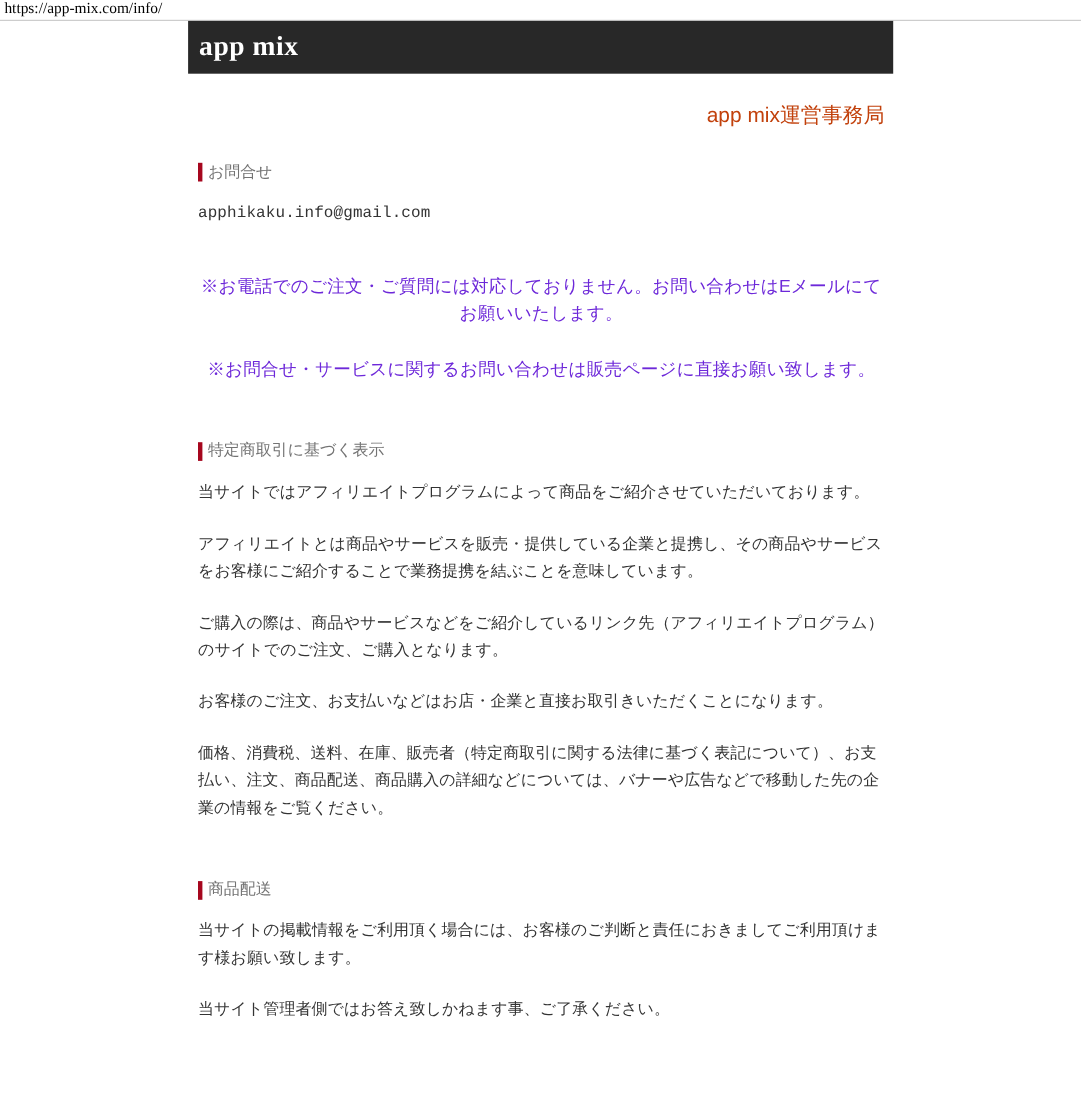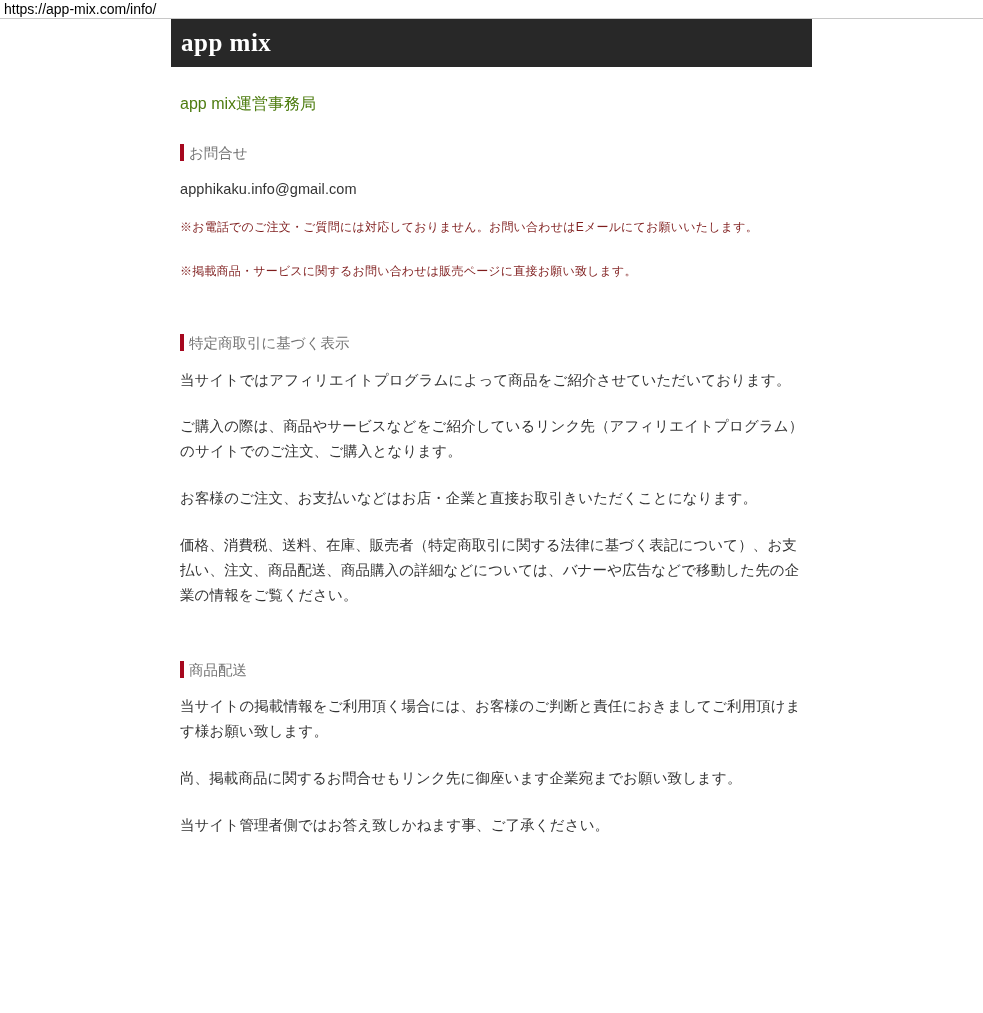--- a/index.html
+++ b/index.html
@@ -17,21 +17,21 @@
   .urlbar {
     height: 19px;
     border-bottom: 1px solid #c8c8c8;
     background: #ffffff;
     display: flex;
     align-items: center;
     padding: 0 4px;
     box-sizing: border-box;
   }
   .urlbar-text {
-    font-family: Liberation Sans, sans-serif;
+    font-family: Liberation Serif, serif;
     font-size: 14px;
     color: #000000;
     white-space: nowrap;
   }
   .page {
     width: 783px;
     height: 994px;
     box-sizing: border-box;
     position: relative;
   }
@@ -54,24 +54,25 @@
     font-weight: bold;
     font-size: 25px;
     color: #ffffff;
     letter-spacing: 0.5px;
   }
   .content {
     padding: 0 8px 0 9px;
     box-sizing: border-box;
   }
   .lead {
-    font-size: 16px;
-    color: #4d7c0f;
+    font-size: 19px;
+    color: #c2410c;
     margin: 24px 0 0 0;
     line-height: 1.6;
+    text-align: right;
   }
   .section-heading {
     font-size: 14.5px;
     color: #737373;
     font-weight: normal;
     margin: 26px 0 14px 0;
     padding-left: 9px;
     position: relative;
     line-height: 1.4;
   }
@@ -79,37 +80,40 @@
     content: "";
     position: absolute;
     left: 0;
     top: 1px;
     width: 4px;
     height: 17px;
     background: #a6071e;
   }
   .section-heading.extra-top {
     margin-top: 52px;
+    font-family: Liberation Mono, monospace;
   }
   p.body-text {
     font-size: 14.5px;
     line-height: 1.72;
     margin: 0 0 22px 0;
     color: #333333;
     letter-spacing: 0.1px;
   }
   p.body-text.note {
-    font-size: 12px;
-    color: #7f1d1d;
+    font-size: 16px;
+    color: #6d28d9;
     letter-spacing: 0.2px;
     line-height: 1.6;
     margin-bottom: 25px;
+    text-align: center;
   }
   p.body-text.mail {
-    margin-bottom: 16px;
+    margin-bottom: 41px;
+    font-family: Liberation Mono, monospace;
   }
 </style>
 </head>
 <body>
 
 <div class="urlbar">
   <span class="urlbar-text">https://app-mix.com/info/</span>
 </div>
 
 <div class="page">
@@ -119,29 +123,29 @@
       <span class="site-title">app mix</span>
     </div>
 
     <div class="content">
 
       <p class="lead">app mix運営事務局</p>
 
       <h2 class="section-heading">お問合せ</h2>
       <p class="body-text mail">apphikaku.info@gmail.com</p>
       <p class="body-text note">※お電話でのご注文・ご質問には対応しておりません。お問い合わせはEメールにてお願いいたします。</p>
-      <p class="body-text note">※掲載商品・サービスに関するお問い合わせは販売ページに直接お願い致します。</p>
+      <p class="body-text note">※お問合せ・サービスに関するお問い合わせは販売ページに直接お願い致します。</p>
 
       <h2 class="section-heading extra-top">特定商取引に基づく表示</h2>
       <p class="body-text">当サイトではアフィリエイトプログラムによって商品をご紹介させていただいております。</p>
+      <p class="body-text">アフィリエイトとは商品やサービスを販売・提供している企業と提携し、その商品やサービスをお客様にご紹介することで業務提携を結ぶことを意味しています。</p>
       <p class="body-text">ご購入の際は、商品やサービスなどをご紹介しているリンク先（アフィリエイトプログラム）のサイトでのご注文、ご購入となります。</p>
       <p class="body-text">お客様のご注文、お支払いなどはお店・企業と直接お取引きいただくことになります。</p>
       <p class="body-text">価格、消費税、送料、在庫、販売者（特定商取引に関する法律に基づく表記について）、お支払い、注文、商品配送、商品購入の詳細などについては、バナーや広告などで移動した先の企業の情報をご覧ください。</p>
 
       <h2 class="section-heading extra-top">商品配送</h2>
       <p class="body-text">当サイトの掲載情報をご利用頂く場合には、お客様のご判断と責任におきましてご利用頂けます様お願い致します。</p>
-      <p class="body-text">尚、掲載商品に関するお問合せもリンク先に御座います企業宛までお願い致します。</p>
       <p class="body-text">当サイト管理者側ではお答え致しかねます事、ご了承ください。</p>
 
     </div>
 
   </div>
 </div>
 
 </body></html>

